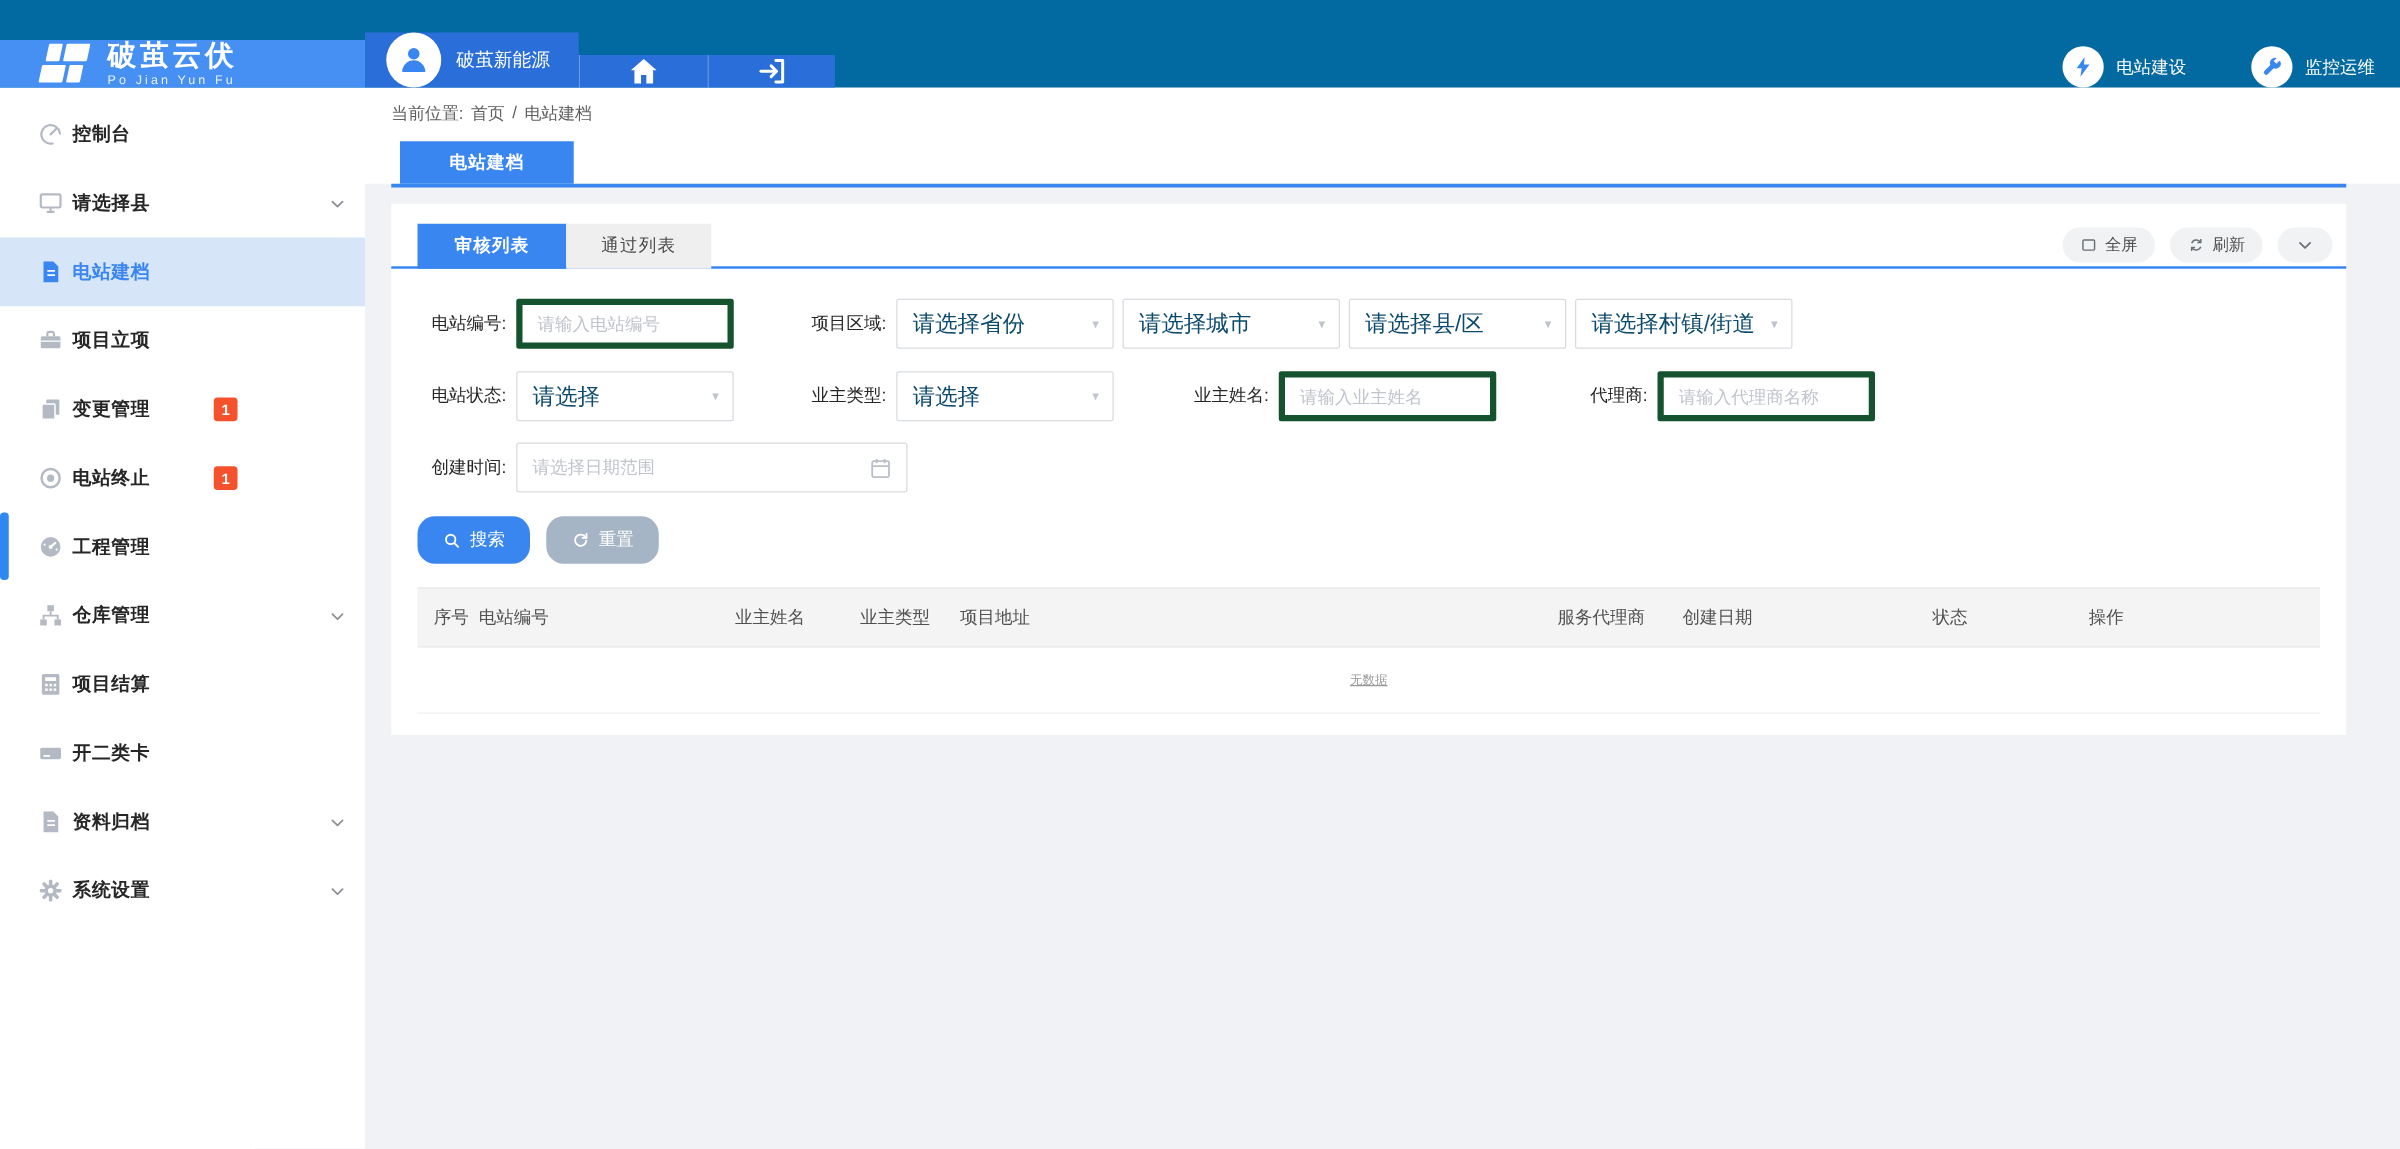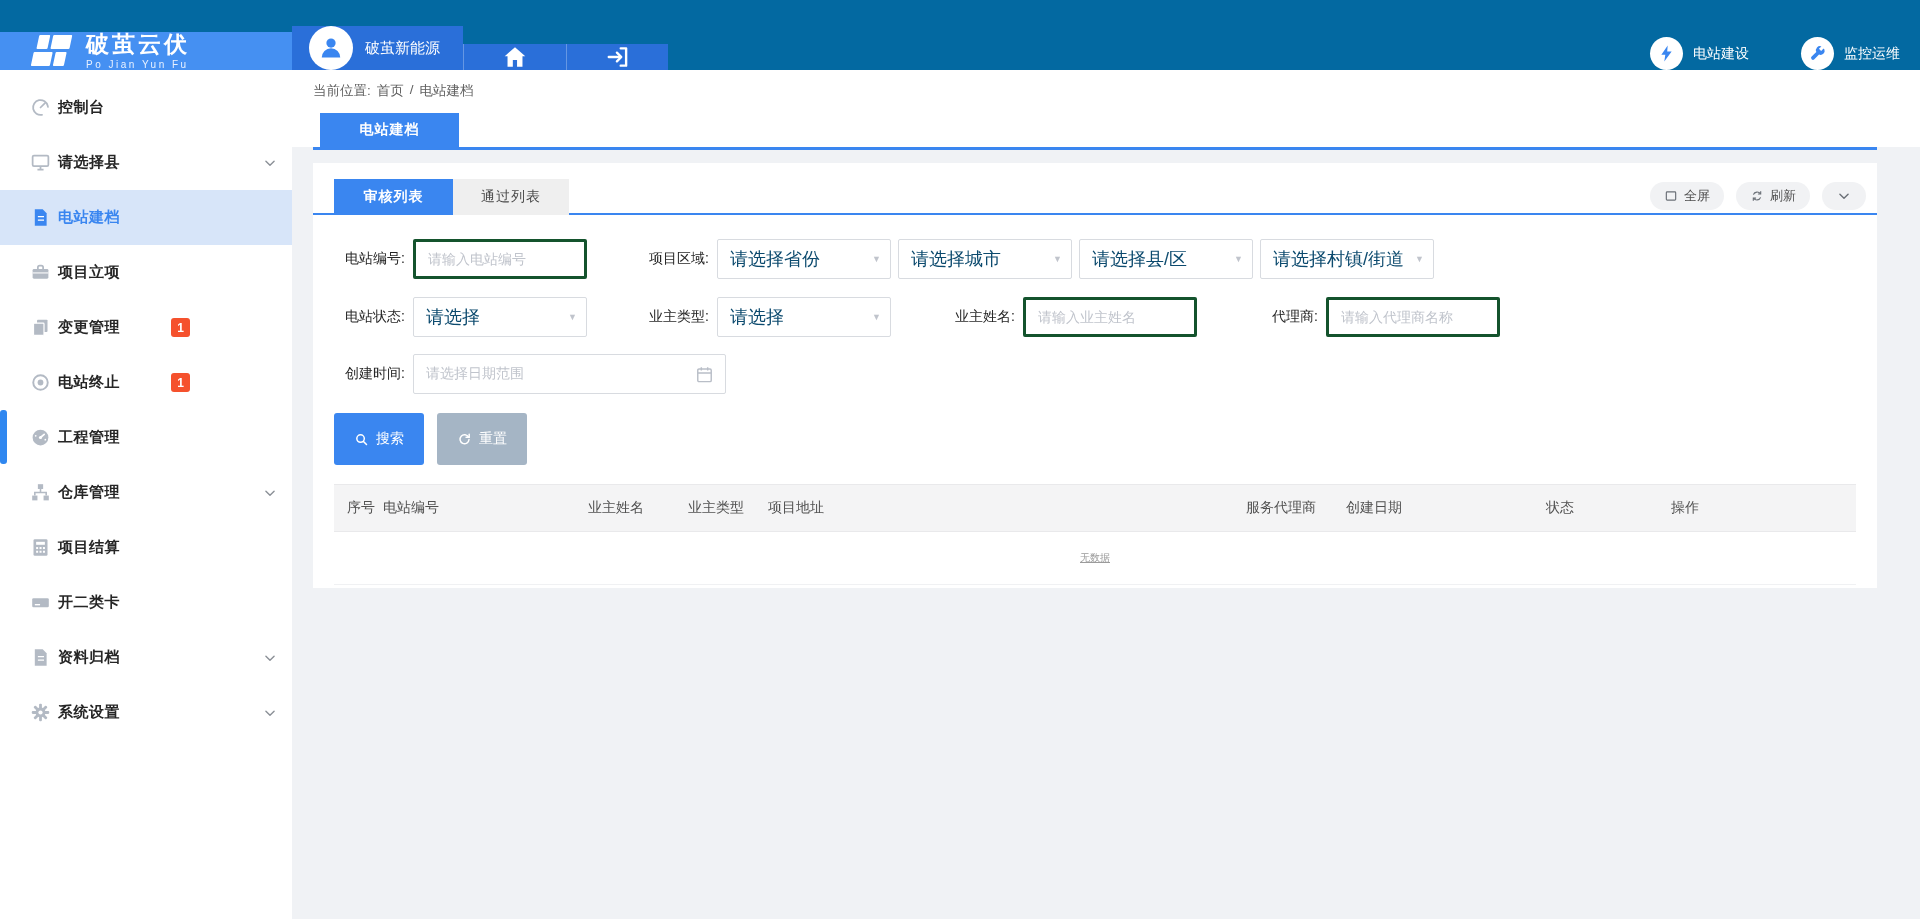--- a/index.html
+++ b/index.html
@@ -68,36 +68,36 @@
   .bar-tools { position:absolute; right:11px; top:3px; display:flex; gap:12px; }
   .pill { height:28px; border:none; background:#f1f2f4; border-radius:14px; color:#4e4e4e;
     font-size:13px; display:flex; align-items:center; gap:6px; padding:0 14px; cursor:pointer;
     font-family:inherit; }
   .pill svg { width:14px; height:14px; color:#6b7077; }
   .pill.sm { width:44px; justify-content:center; padding:0; }
 
   .frow { display:flex; align-items:center; margin-left:21px; }
   .r1 { margin-top:24px; } .r2 { margin-top:18px; } .r3 { margin-top:17px; }
   .flabel { width:71px; text-align:right; margin-right:8px; font-size:14px; color:#262626; white-space:nowrap; flex:none; }
-  .inp { width:174px; height:40px; border:3px solid #14532d; border-radius:2px; padding:0 12px;
+  .inp { width:174px; height:40px; border:5px solid #14532d; border-radius:2px; padding:0 12px;
     font-size:14px; color:#333; font-family:inherit; outline:none; background:#fff; }
   .inp::placeholder { color:#c0c4cc; }
   .sel { position:relative; width:174px; height:40px; border:1px solid #d8dbe0; border-radius:2px;
     background:#fff; display:flex; align-items:center; padding:0 26px 0 12px; cursor:pointer; }
   .sel .ph { color:#0c4a6e; font-size:18px; white-space:nowrap; overflow:hidden; }
   .sel .arr { position:absolute; right:9px; top:50%; transform:translateY(-50%); color:#c0c4cc; font-size:9px; }
   .sel .arr::after { content:"▼"; }
   .gap7 { margin-left:7px; } .g51 { margin-left:51px; } .g53 { margin-left:53px; } .g50 { margin-left:50px; }
   .date-wrap { position:relative; width:313px; height:40px; border:1px solid #d8dbe0; border-radius:2px;
     background:#fff; display:flex; align-items:center; padding:0 36px 0 12px; cursor:pointer; }
   .date-wrap .ph { color:#c0c4cc; font-size:14px; }
   .date-wrap svg { position:absolute; right:11px; top:10px; width:19px; height:19px; color:#b9bec7; }
 
   .btn-row { display:flex; margin-left:21px; margin-top:19px; gap:13px; }
-  .btn { height:52px; width:90px; border:none; border-radius:3px; color:#fff; font-size:14px;
+  .btn { height:38px; width:90px; border:none; border-radius:14px; color:#fff; font-size:14px;
     display:flex; align-items:center; justify-content:center; gap:7px; cursor:pointer; font-family:inherit; }
   .btn svg { width:15px; height:15px; }
   .btn-search { background:#3a86f0; }
   .btn-reset { background:#a5b5c5; }
 
   .table-wrap { margin:19px 21px 0 21px; }
   .thead { display:flex; height:48px; align-items:center; background:#f4f4f5;
     border-top:1px solid #e9e9eb; border-bottom:1px solid #e9e9eb; }
   .th { padding-left:13px; font-size:14px; color:#515151; white-space:nowrap; flex:none; }
   .c1{width:36px;} .c2{width:205px;} .c3{width:100px;} .c4{width:80px;} .c5{width:478px;}

